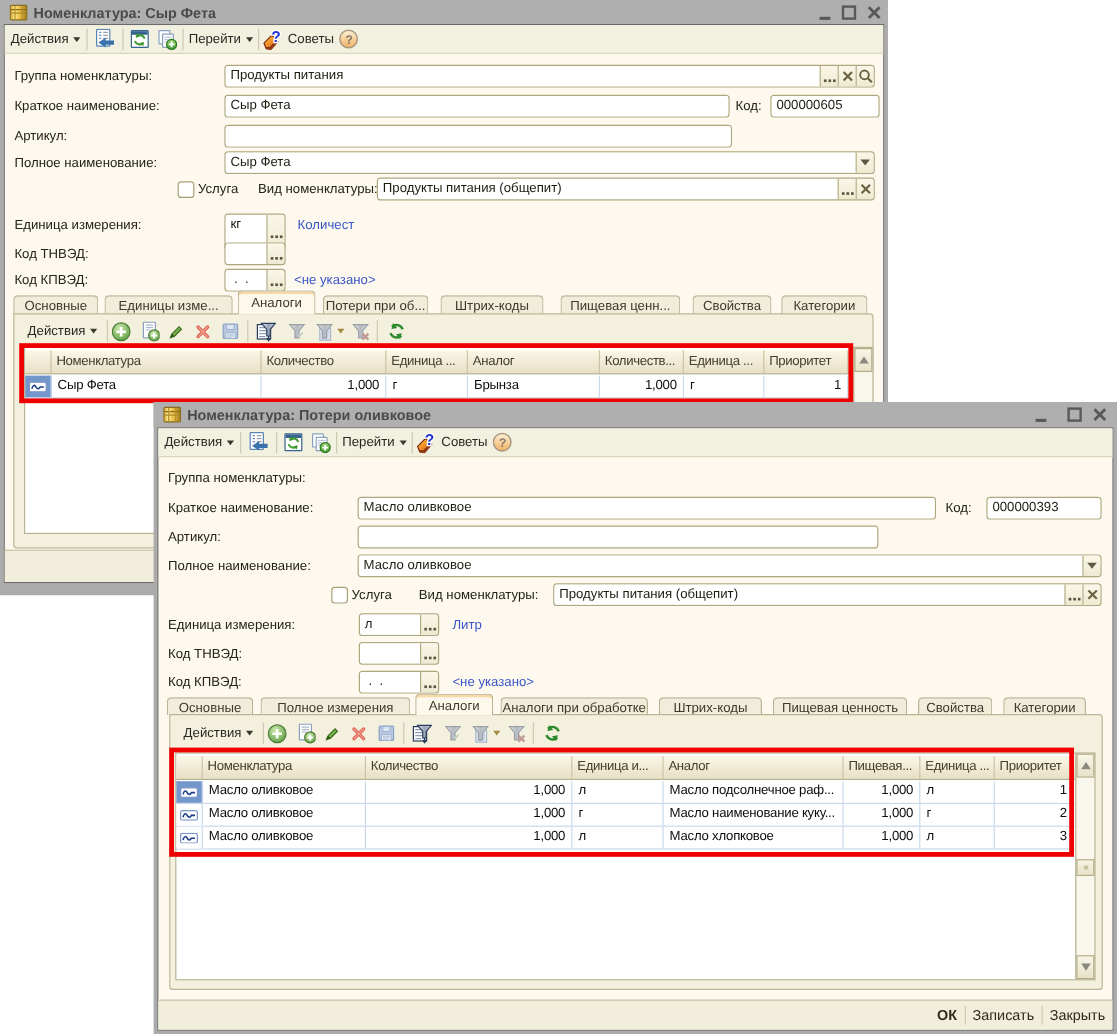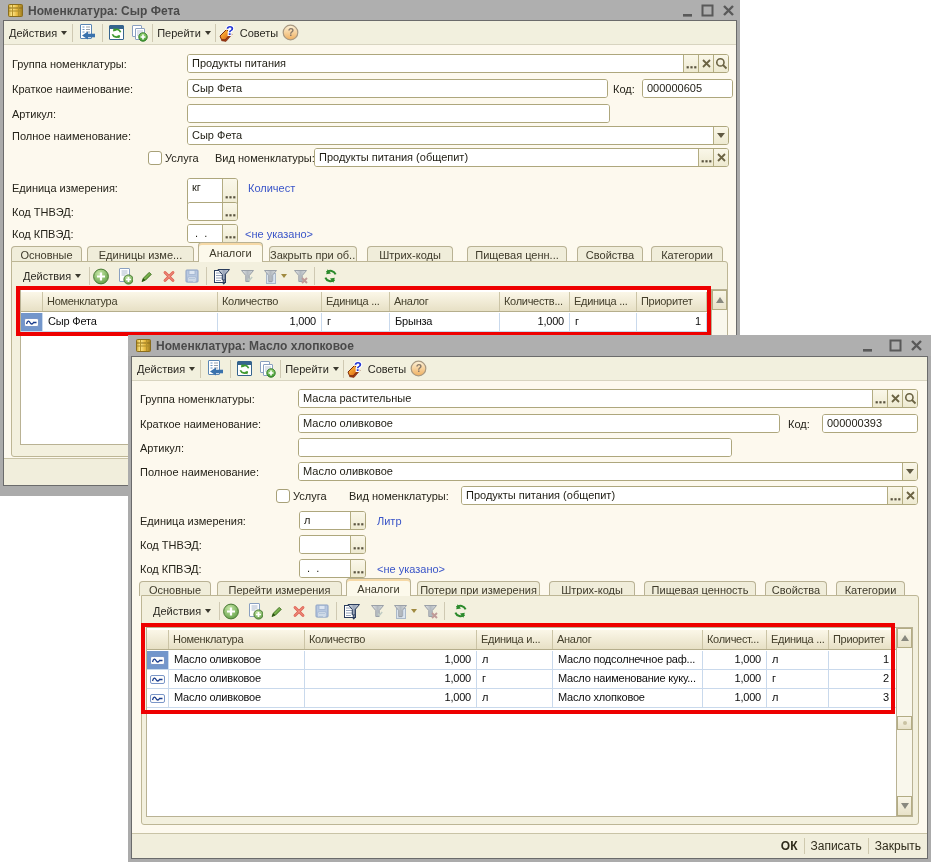--- a/index.html
+++ b/index.html
@@ -233,21 +233,21 @@
             <rect x="0.6" y="8.2" width="2.2" height="2.2" fill="#5a5440"></rect>
             <rect x="4.4" y="8.2" width="2.2" height="2.2" fill="#5a5440"></rect>
             <rect x="8.2" y="8.2" width="2.2" height="2.2" fill="#5a5440"></rect>
           </svg>
         </div>
       </div>
 <div class="link" style="left:241px;top:207px">&lt;не указано&gt;</div>
 <div class="tab" style="left:7px;top:225px;width:71px;height:16px;padding-top:2px">Основные</div>
 <div class="tab" style="left:83px;top:225px;width:107px;height:16px;padding-top:2px">Единицы изме...</div>
 <div class="tab tabsel" style="left:194px;top:221px;width:65px;height:20px;padding-top:4px">Аналоги</div>
-<div class="tab" style="left:265px;top:225px;width:88px;height:16px;padding-top:2px">Закрыть при об...</div>
+<div class="tab" style="left:265px;top:225px;width:88px;height:16px;padding-top:2px">Потери при об...</div>
 <div class="tab" style="left:363px;top:225px;width:86px;height:16px;padding-top:2px">Штрих-коды</div>
 <div class="tab" style="left:463px;top:225px;width:100px;height:16px;padding-top:2px">Пищевая ценн...</div>
 <div class="tab" style="left:573px;top:225px;width:66px;height:16px;padding-top:2px">Свойства</div>
 <div class="tab" style="left:647px;top:225px;width:72px;height:16px;padding-top:2px">Категории</div>
 <div class="panel" style="left:7px;top:240px;width:717px;height:196px"></div>
 <div class="ttb" style="left:8px;top:244px;height:22px">
         <div class="tbtn" style="padding:0 4px;margin-left:7px">Действия<span class="arr"></span></div>
         <div class="tsep" style="margin-left:4px"></div>
         <div style="margin-left:3px">
           <svg class="ic" width="16" height="17" viewBox="0 0 16 17" style="">
@@ -426,21 +426,21 @@
               <stop offset="0.6" stop-color="#e7b93f"></stop>
               <stop offset="1" stop-color="#9c7a1e"></stop>
             </linearGradient>
           </defs>
           <line x1="1" y1="5" x2="14" y2="5" stroke="#8a6d1c"></line>
           <line x1="1" y1="8" x2="14" y2="8" stroke="#a98a2a"></line>
           <line x1="4.5" y1="2" x2="4.5" y2="13" stroke="#b5922b"></line>
           <line x1="10.5" y1="2" x2="10.5" y2="13" stroke="#b5922b"></line>
         </svg>
       </div>
-      <div class="ttext">Номенклатура: Масло хлопковое</div>
+      <div class="ttext">Номенклатура: Потери оливковое</div>
       <div class="wb" style="right:51px">
         <svg class="ic" width="22" height="21" viewBox="0 0 22 21" style="">
           <rect x="5" y="14" width="9" height="2.6" fill="#595959"></rect>
         </svg>
       </div>
       <div class="wb" style="right:24px">
         <svg class="ic" width="22" height="21" viewBox="0 0 22 21" style="">
           <rect x="5.5" y="5.5" width="10" height="10" fill="none" stroke="#595959" stroke-width="2"></rect>
         </svg>
       </div>
@@ -515,41 +515,20 @@
               <linearGradient id="hg" x1="0" y1="0" x2="0" y2="1">
                 <stop offset="0" stop-color="#fdf2d8"></stop>
                 <stop offset="1" stop-color="#f0b060"></stop>
               </linearGradient>
             </defs>
             <text x="5.7" y="12.3" font-size="10.5" font-weight="bold" fill="#8a7a6a" font-family="Liberation Sans">?</text>
           </svg>
         </div>
       </div>
 <div class="lbl" style="left:8px;top:36px">Группа номенклатуры:</div>
-<div class="fld" style="left:166px;top:32px;width:620px;height:19px">
-        <div class="fin" style="">Масла растительные</div>
-        <div class="fbtn">
-          <svg class="ic" width="11" height="12" viewBox="0 0 11 12" style="">
-            <rect x="0.6" y="8.2" width="2.2" height="2.2" fill="#5a5440"></rect>
-            <rect x="4.4" y="8.2" width="2.2" height="2.2" fill="#5a5440"></rect>
-            <rect x="8.2" y="8.2" width="2.2" height="2.2" fill="#5a5440"></rect>
-          </svg>
-        </div>
-        <div class="fbtn">
-          <svg class="ic" width="11" height="11" viewBox="0 0 11 11" style="">
-            <path d="M2 2 L9 9 M9 2 L2 9" stroke="#6b6343" stroke-width="1.8"></path>
-          </svg>
-        </div>
-        <div class="fbtn">
-          <svg class="ic" width="13" height="13" viewBox="0 0 13 13" style="">
-            <circle cx="5.4" cy="5.4" r="3.6" fill="none" stroke="#6b6343" stroke-width="1.6"></circle>
-            <path d="M8 8 L11.5 11.5" stroke="#6b6343" stroke-width="1.8"></path>
-          </svg>
-        </div>
-      </div>
 <div class="lbl" style="left:8px;top:61px">Краткое наименование:</div>
 <div class="fld" style="left:166px;top:57px;width:482px;height:19px">
         <div class="fin" style="">Масло оливковое</div>
       </div>
 <div class="lbl" style="left:656px;top:61px">Код:</div>
 <div class="fld" style="left:690px;top:57px;width:96px;height:19px">
         <div class="fin" style="">000000393</div>
       </div>
 <div class="lbl" style="left:8px;top:85px">Артикул:</div>
 <div class="fld" style="left:166px;top:81px;width:434px;height:19px">
@@ -609,23 +588,23 @@
         <div class="fbtn">
           <svg class="ic" width="11" height="12" viewBox="0 0 11 12" style="">
             <rect x="0.6" y="8.2" width="2.2" height="2.2" fill="#5a5440"></rect>
             <rect x="4.4" y="8.2" width="2.2" height="2.2" fill="#5a5440"></rect>
             <rect x="8.2" y="8.2" width="2.2" height="2.2" fill="#5a5440"></rect>
           </svg>
         </div>
       </div>
 <div class="link" style="left:245px;top:206px">&lt;не указано&gt;</div>
 <div class="tab" style="left:7px;top:224px;width:72px;height:15px;padding-top:2px">Основные</div>
-<div class="tab" style="left:85px;top:224px;width:125px;height:15px;padding-top:2px">Перейти измерения</div>
+<div class="tab" style="left:85px;top:224px;width:125px;height:15px;padding-top:2px">Полное измерения</div>
 <div class="tab tabsel" style="left:214px;top:221px;width:65px;height:18px;padding-top:4px">Аналоги</div>
-<div class="tab" style="left:285px;top:224px;width:123px;height:15px;padding-top:2px">Потери при измерения</div>
+<div class="tab" style="left:285px;top:224px;width:123px;height:15px;padding-top:2px">Аналоги при обработке</div>
 <div class="tab" style="left:417px;top:224px;width:86px;height:15px;padding-top:2px">Штрих-коды</div>
 <div class="tab" style="left:512px;top:224px;width:112px;height:15px;padding-top:2px">Пищевая ценность</div>
 <div class="tab" style="left:633px;top:224px;width:62px;height:15px;padding-top:2px">Свойства</div>
 <div class="tab" style="left:704px;top:224px;width:69px;height:15px;padding-top:2px">Категории</div>
 <div class="panel" style="left:9px;top:238px;width:778px;height:230px"></div>
 <div class="ttb" style="left:10px;top:243px;height:22px">
         <div class="tbtn" style="padding:0 4px;margin-left:7px">Действия<span class="arr"></span></div>
         <div class="tsep" style="margin-left:4px"></div>
         <div style="margin-left:3px">
           <svg class="ic" width="16" height="17" viewBox="0 0 16 17" style="">
@@ -746,21 +725,21 @@
           </svg>
         </div>
       </div>
 <div class="tblw" style="left:14px;top:270px;width:751px;height:190px">
 <div class="hrow">
           <div class="hcell" style="width:22px"></div>
           <div class="hcell" style="width:136px">Номенклатура</div>
           <div class="hcell" style="width:172px">Количество</div>
           <div class="hcell" style="width:76px">Единица и...</div>
           <div class="hcell" style="width:150px">Аналог</div>
-          <div class="hcell" style="width:64px">Количест...</div>
+          <div class="hcell" style="width:64px">Пищевая...</div>
           <div class="hcell" style="width:62px">Единица ...</div>
           <div class="hcell" style="width:66px">Приоритет</div>
         </div>
 <div class="drow" style="top:23px">
           <div class="dcell" style="width:22px;background:#7396cb;padding:0;display:flex;align-items:center;justify-content:center">
             <svg class="ic" width="15" height="9" viewBox="0 0 15 9" style="">
               <rect x="0.5" y="0.5" width="14" height="8" rx="1.5" fill="#fdfdfd" stroke="#7a96c8"></rect>
               <path d="M2.5 6 C3.5 2.5 5 2.5 6 4.5 C7 6.5 8.5 6.5 9.5 4.5 L12.5 4.5" fill="none" stroke="#1a3c8c" stroke-width="1.3"></path>
             </svg>
           </div>

